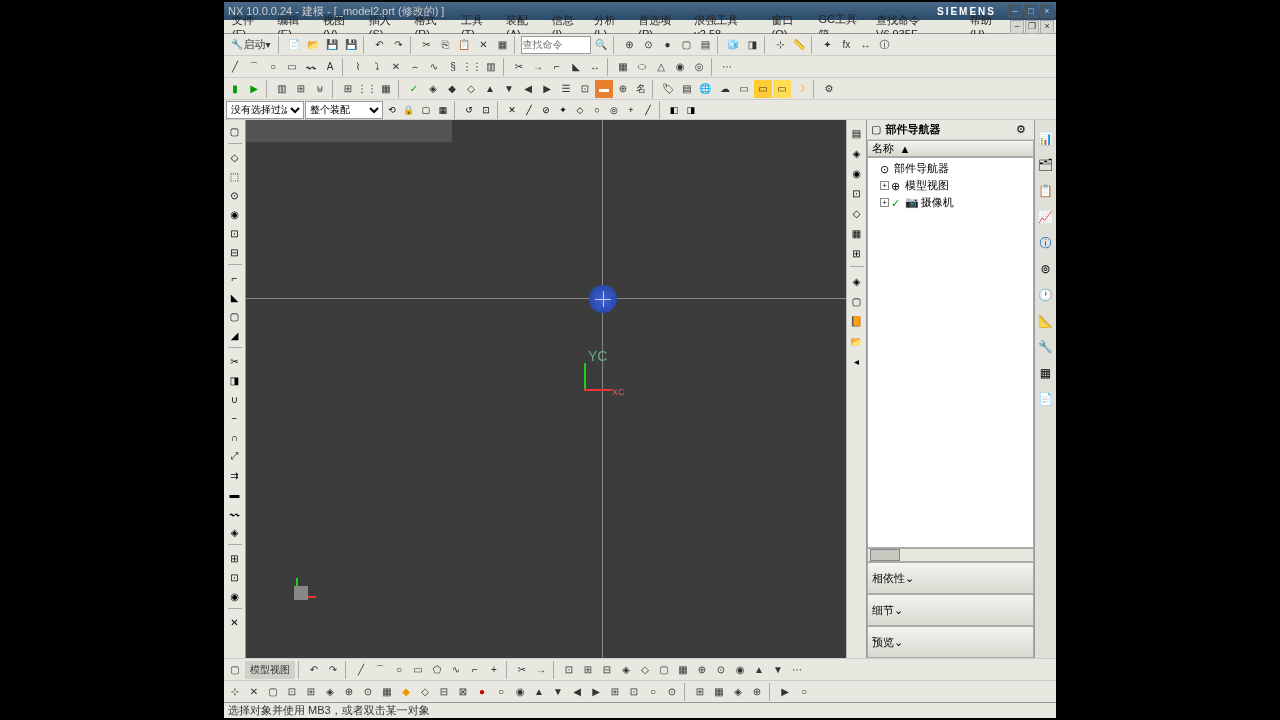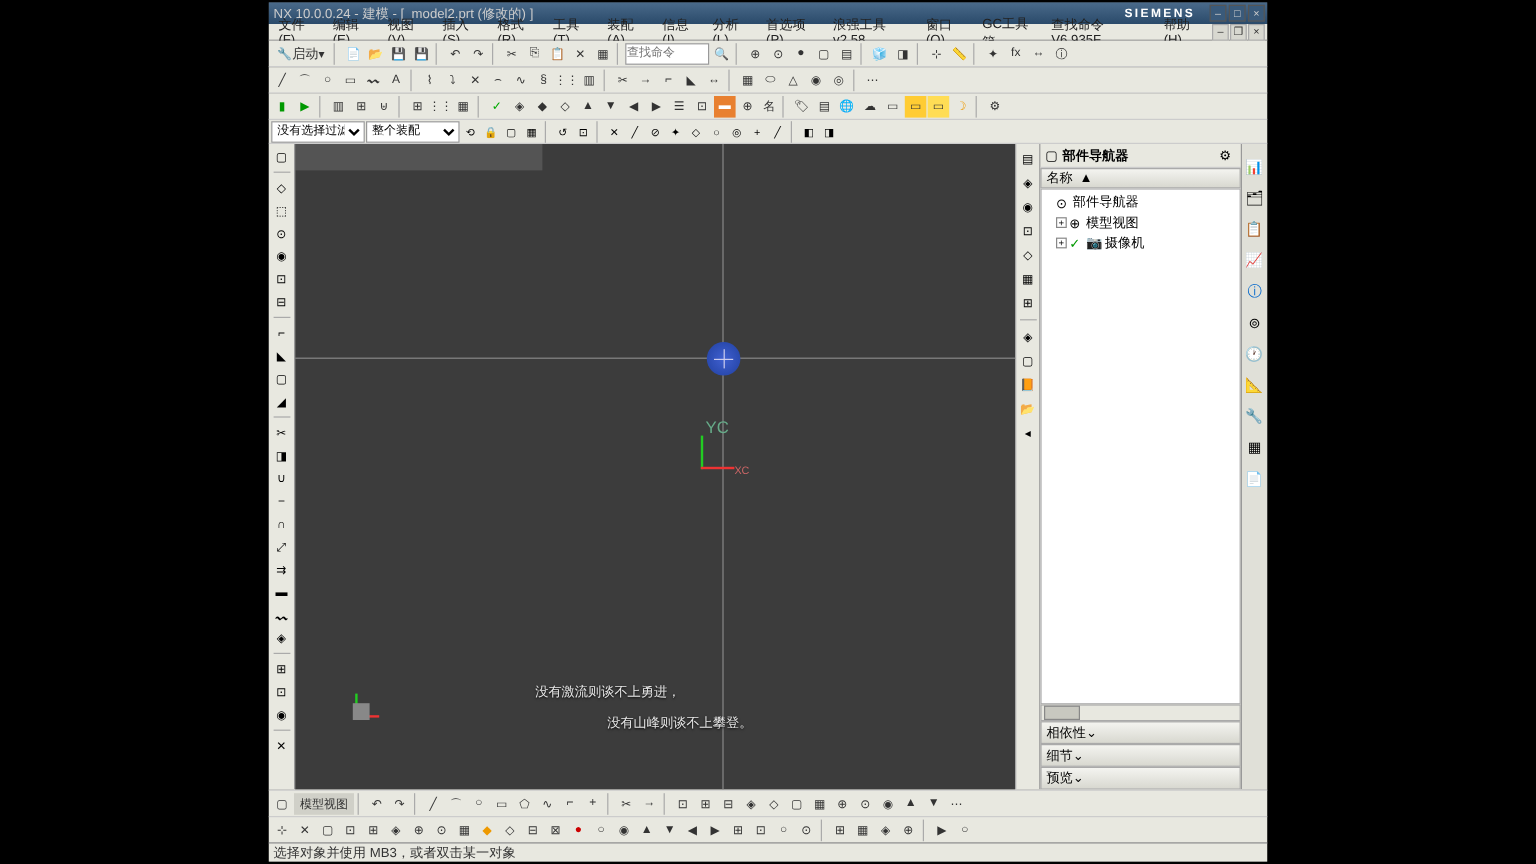--- a/index.html
+++ b/index.html
@@ -52,21 +52,21 @@
 .nav-panel { width: 168px; background: #e8e8e0; border-left: 1px solid #999; display: flex; flex-direction: column; }
 .nav-header { height: 20px; display: flex; align-items: center; padding: 0 4px; gap: 4px; border-bottom: 1px solid #ccc; }
 .nav-header .gear { margin-left: auto; width: 14px; height: 14px; }
 .nav-col-header { height: 17px; background: linear-gradient(#f4f4f0, #d8d8d0); border: 1px solid #aaa; padding: 0 4px; font-size: 10px; display: flex; align-items: center; }
 .nav-tree { flex: 1; background: #fff; border: 1px solid #aaa; padding: 2px; font-size: 10px; overflow: hidden; }
 .nav-tree .node { padding: 1px 0 1px 10px; display: flex; align-items: center; gap: 2px; }
 .nav-tree .expander { width: 9px; height: 9px; border: 1px solid #888; text-align: center; line-height: 7px; font-size: 8px; }
 .nav-tree .node-icon { width: 12px; height: 12px; display: inline-block; }
 .nav-scroll { height: 14px; background: #e8e8e0; border: 1px solid #aaa; }
 .nav-sections { display: flex; flex-direction: column; }
-.nav-sec { height: 19px; background: linear-gradient(#f4f4f0, #d8d8d0); border: 1px solid #aaa; padding: 0 4px; font-size: 10px; display: flex; align-items: center; }
+.nav-sec { height: 32px; background: linear-gradient(#f4f4f0, #d8d8d0); border: 1px solid #aaa; padding: 0 4px; font-size: 10px; display: flex; align-items: center; }
 .right-bar { width: 22px; background: #e0e0d8; border-left: 1px solid #999; display: flex; flex-direction: column; gap: 4px; padding: 8px 0; align-items: center; }
 .rb-btn { width: 18px; height: 22px; display: inline-flex; align-items: center; justify-content: center; cursor: pointer; font-size: 12px; }
 .inner-right-bar { width: 20px; background: #e8e8e0; border-left: 1px solid #bbb; display: flex; flex-direction: column; gap: 2px; padding: 4px 0; align-items: center; }
 .ir-btn { width: 16px; height: 18px; display: inline-flex; align-items: center; justify-content: center; font-size: 10px; cursor: pointer; }
 .bottom-bars { background: #e8e8e0; }
 .btm-toolbar { height: 22px; display: flex; align-items: center; padding: 2px; gap: 1px; border-top: 1px solid #ccc; }
 .statusbar { height: 16px; background: #e8e8e0; border-top: 1px solid #999; padding: 0 4px; font-size: 10px; display: flex; align-items: center; color: #333; }
 </style>
 </head>
 <body>
@@ -282,24 +282,20 @@
       <div class="triad">
         <div class="y-axis"></div>
         <div class="x-axis"></div>
         <span class="yc">YC</span>
         <span class="xc">XC</span>
       </div>
       <div class="mini-triad">
         <div style="position:absolute;bottom:10px;left:10px;width:2px;height:20px;background:#2c2"></div>
         <div style="position:absolute;bottom:10px;left:10px;width:20px;height:2px;background:#e33"></div>
         <div class="cube"></div>
-      </div>
-      <div class="subtitle">
-        <div>没有激流则谈不上勇进，</div>
-        <div style="margin-left:60px">没有山峰则谈不上攀登。</div>
       </div>
     </div>
 
     <div class="inner-right-bar">
       <span class="ir-btn">▤</span>
       <span class="ir-btn">◈</span>
       <span class="ir-btn">◉</span>
       <span class="ir-btn">⊡</span>
       <span class="ir-btn">◇</span>
       <span class="ir-btn">▦</span>

